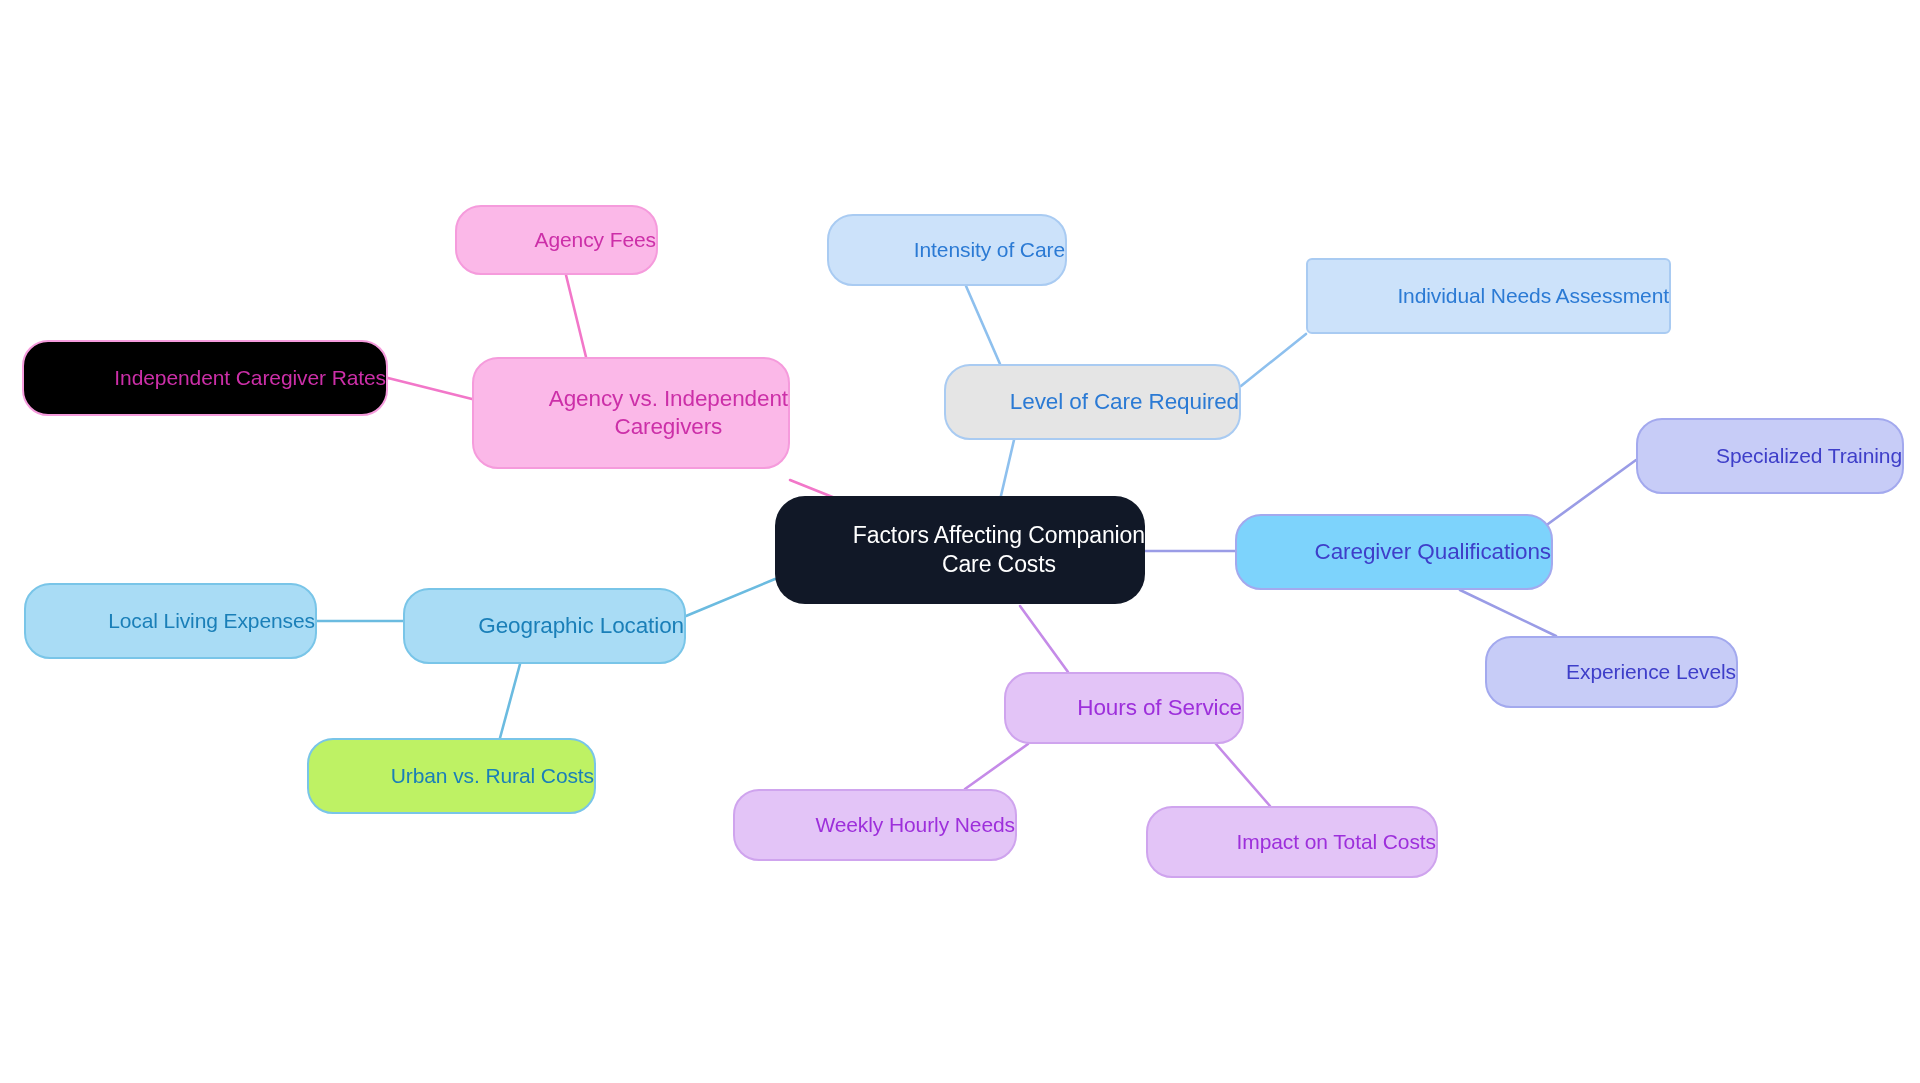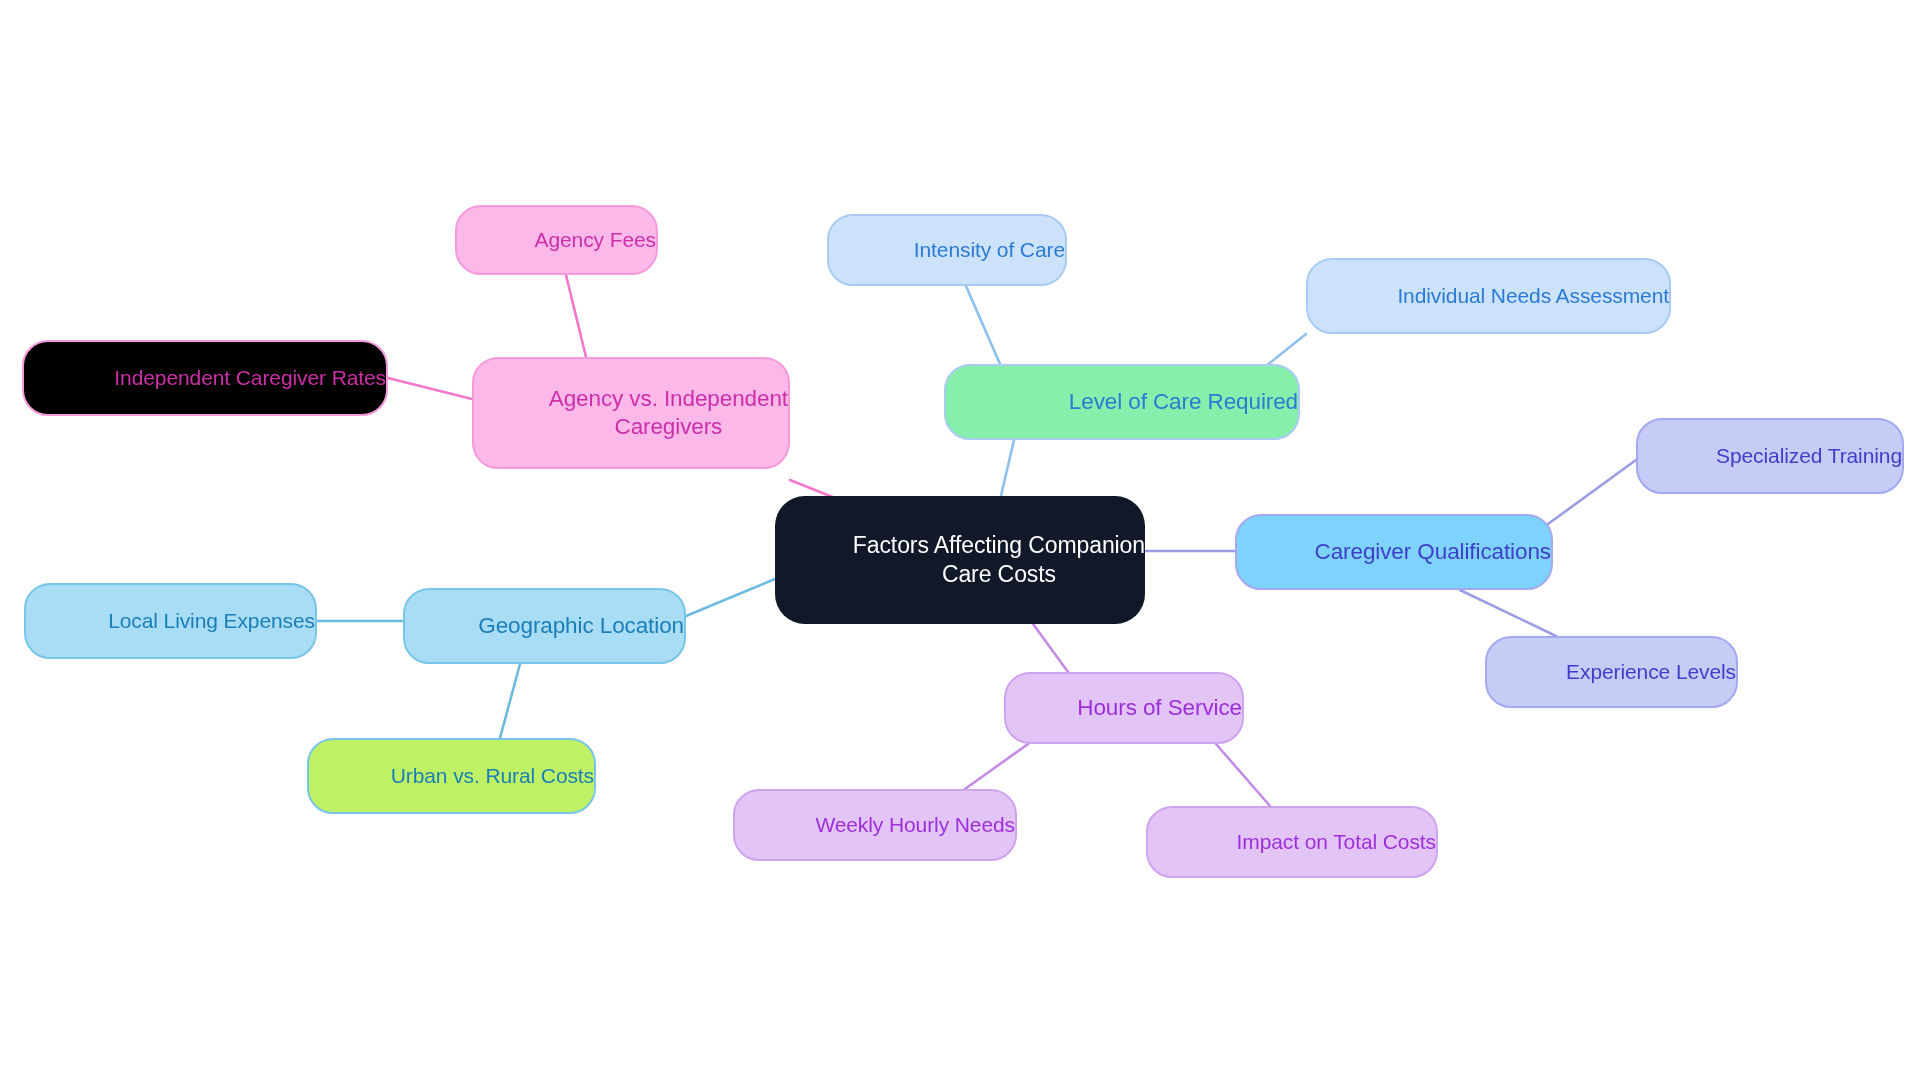--- a/index.html
+++ b/index.html
@@ -64,29 +64,29 @@
       <path d="M 1548 524 L 1636 460" fill="none" stroke="#9A9CE6" stroke-width="2.6" stroke-linecap="round"></path>
       <path d="M 1460 590 L 1556 636" fill="none" stroke="#9A9CE6" stroke-width="2.6" stroke-linecap="round"></path>
       <path d="M 1020 606 L 1068 672" fill="none" stroke="#C58BE8" stroke-width="2.6" stroke-linecap="round"></path>
       <path d="M 1028 744 L 965 789" fill="none" stroke="#C58BE8" stroke-width="2.6" stroke-linecap="round"></path>
       <path d="M 1216 744 L 1270 806" fill="none" stroke="#C58BE8" stroke-width="2.6" stroke-linecap="round"></path>
       <path d="M 775 579 L 686 616" fill="none" stroke="#6BBBE0" stroke-width="2.6" stroke-linecap="round"></path>
       <path d="M 403 621 L 317 621" fill="none" stroke="#6BBBE0" stroke-width="2.6" stroke-linecap="round"></path>
       <path d="M 520 664 L 500 738" fill="none" stroke="#6BBBE0" stroke-width="2.6" stroke-linecap="round"></path>
     </svg>
   <div id="nodes">
-      <div class="node root" style="left: 775px; top: 496px; width: 370px; height: 128px;"><span>Factors Affecting Companion
+      <div class="node root" style="left: 775px; top: 496px; width: 370px; height: 108px;"><span>Factors Affecting Companion
 Care Costs</span></div>
       <div class="node lvl1" style="left: 472px; top: 357px; width: 318px; height: 112px; background: rgb(251, 184, 232); color: rgb(204, 47, 168); border-color: rgb(245, 155, 220);"><span>Agency vs. Independent
 Caregivers</span></div>
       <div class="node lvl2" style="left: 455px; top: 205px; width: 203px; height: 70px; background: rgb(251, 184, 232); color: rgb(204, 47, 168); border-color: rgb(245, 155, 220);"><span>Agency Fees</span></div>
       <div class="node lvl2" style="left: 22px; top: 340px; width: 366px; height: 76px; background: #000000; color: rgb(204, 47, 168); border-color: rgb(245, 155, 220);"><span>Independent Caregiver Rates</span></div>
-      <div class="node lvl1" style="left: 944px; top: 364px; width: 356px; height: 76px; background: #86efac; color: rgb(43, 122, 212); border-color: rgb(169, 203, 242);"><span>Level of Care Required</span></div>
+      <div class="node lvl1" style="left: 944px; top: 364px; width: 297px; height: 76px; background: #e5e5e5; color: rgb(43, 122, 212); border-color: rgb(169, 203, 242);"><span>Level of Care Required</span></div>
       <div class="node lvl2" style="left: 827px; top: 214px; width: 240px; height: 72px; background: rgb(204, 226, 250); color: rgb(43, 122, 212); border-color: rgb(169, 203, 242);"><span>Intensity of Care</span></div>
-      <div class="node lvl2" style="left: 1306px; top: 258px; width: 365px; height: 76px; background: rgb(204, 226, 250); color: rgb(43, 122, 212); border-color: rgb(169, 203, 242);"><span>Individual Needs Assessment</span></div>
+      <div class="node lvl2" style="left: 1306px; top: 258px; width: 365px; height: 76px; background: rgb(204, 226, 250); color: rgb(43, 122, 212); border-color: rgb(169, 203, 242); border-radius: 6px;"><span>Individual Needs Assessment</span></div>
       <div class="node lvl1" style="left: 1235px; top: 514px; width: 318px; height: 76px; background: #7dd3fc; color: rgb(62, 62, 201); border-color: rgb(163, 169, 238);"><span>Caregiver Qualifications</span></div>
       <div class="node lvl2" style="left: 1636px; top: 418px; width: 268px; height: 76px; background: rgb(199, 204, 247); color: rgb(62, 62, 201); border-color: rgb(163, 169, 238);"><span>Specialized Training</span></div>
       <div class="node lvl2" style="left: 1485px; top: 636px; width: 253px; height: 72px; background: rgb(199, 204, 247); color: rgb(62, 62, 201); border-color: rgb(163, 169, 238);"><span>Experience Levels</span></div>
       <div class="node lvl1" style="left: 1004px; top: 672px; width: 240px; height: 72px; background: rgb(227, 196, 247); color: rgb(157, 47, 219); border-color: rgb(207, 164, 238);"><span>Hours of Service</span></div>
       <div class="node lvl2" style="left: 733px; top: 789px; width: 284px; height: 72px; background: rgb(227, 196, 247); color: rgb(157, 47, 219); border-color: rgb(207, 164, 238);"><span>Weekly Hourly Needs</span></div>
       <div class="node lvl2" style="left: 1146px; top: 806px; width: 292px; height: 72px; background: rgb(227, 196, 247); color: rgb(157, 47, 219); border-color: rgb(207, 164, 238);"><span>Impact on Total Costs</span></div>
       <div class="node lvl1" style="left: 403px; top: 588px; width: 283px; height: 76px; background: rgb(169, 220, 245); color: rgb(26, 127, 184); border-color: rgb(121, 197, 232);"><span>Geographic Location</span></div>
       <div class="node lvl2" style="left: 24px; top: 583px; width: 293px; height: 76px; background: rgb(169, 220, 245); color: rgb(26, 127, 184); border-color: rgb(121, 197, 232);"><span>Local Living Expenses</span></div>
       <div class="node lvl2" style="left: 307px; top: 738px; width: 289px; height: 76px; background: #bef264; color: rgb(26, 127, 184); border-color: rgb(121, 197, 232);"><span>Urban vs. Rural Costs</span></div>
     </div>

